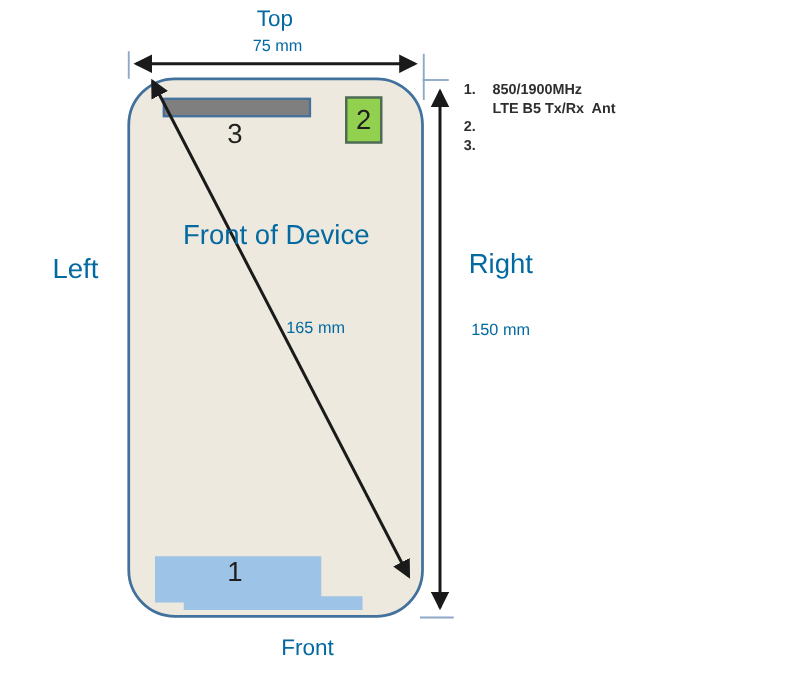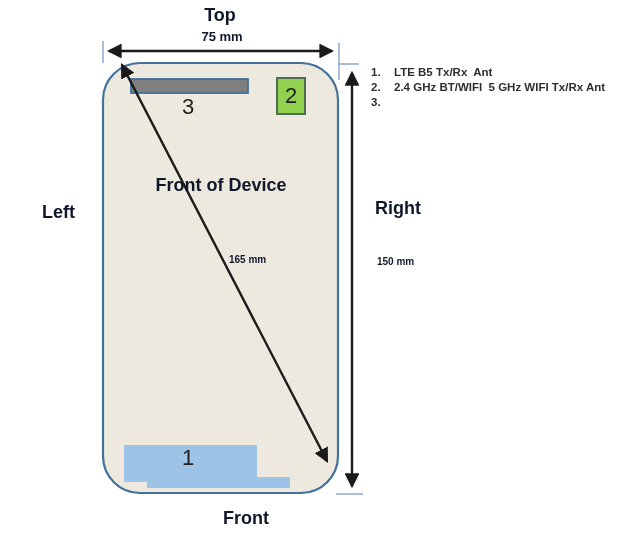--- a/index.html
+++ b/index.html
@@ -7,24 +7,24 @@
     position:relative;width:638px;height:543px;background:#ffffff;
     font-family:"Liberation Sans",sans-serif;overflow:hidden;
   }
   svg.layer{position:absolute;left:0;top:0;width:638px;height:543px;}
   .device-body{fill:#EDE9DE;stroke:#41719C;stroke-width:2.2;}
   .bar3{stroke:#41719C;stroke-width:1.8;}
   .sq2{stroke:#4E6B54;stroke-width:2;}
   .poly1{stroke:none;}
   .dim{stroke:#1A1A1A;stroke-width:2.4;fill:none;}
   .witness{stroke:#8FA8C8;stroke-width:1.5;fill:none;}
-  .lbl{position:absolute;font-weight:bold;color:#0f172a;white-space:pre;}
-  .big{font-size:18px;text-align:right;}
+  .lbl{position:absolute;font-weight:normal;color:#0369a1;white-space:pre;}
+  .big{font-size:22px;text-align:right;}
   .huge{font-size:18px;}
-  .dimtxt{font-size:10px;}
+  .dimtxt{font-size:13px;}
   .ctr{transform:translateX(-50%);}
   .digit{position:absolute;font-size:22px;font-weight:400;color:#1f1f1f;transform:translateX(-50%);line-height:1;}
   .legend{
     position:absolute;left:371px;top:65px;width:266px;
     font-size:11.5px;font-weight:bold;color:#2e2e2e;line-height:15px;
   }
   .lrow{display:flex;align-items:flex-start;}
   .lnum{width:23px;flex:none;}
   .ltext{white-space:pre;}
 </style>
@@ -72,25 +72,25 @@
   <div class="lbl dimtxt" style="left:229px;top:254px;">165 mm</div>
 
   <div class="digit" style="left:188px;top:96px;">3</div>
   <div class="digit" style="left:291px;top:85px;">2</div>
   <div class="digit" style="left:188px;top:447px;">1</div>
 
   <div class="legend">
     <div class="lrow">
       <div class="lnum">1.</div>
       <div>
+        <div class="ltext">850/1900MHz</div>
         <div class="ltext">LTE B5 Tx/Rx  Ant</div>
       </div>
     </div>
     <div class="lrow">
       <div class="lnum">2.</div>
-      <div class="ltext">2.4 GHz BT/WIFI  5 GHz WIFI Tx/Rx Ant</div>
     </div>
     <div class="lrow">
       <div class="lnum">3.</div>
     </div>
   </div>
 
 </div>
 
 </body></html>

